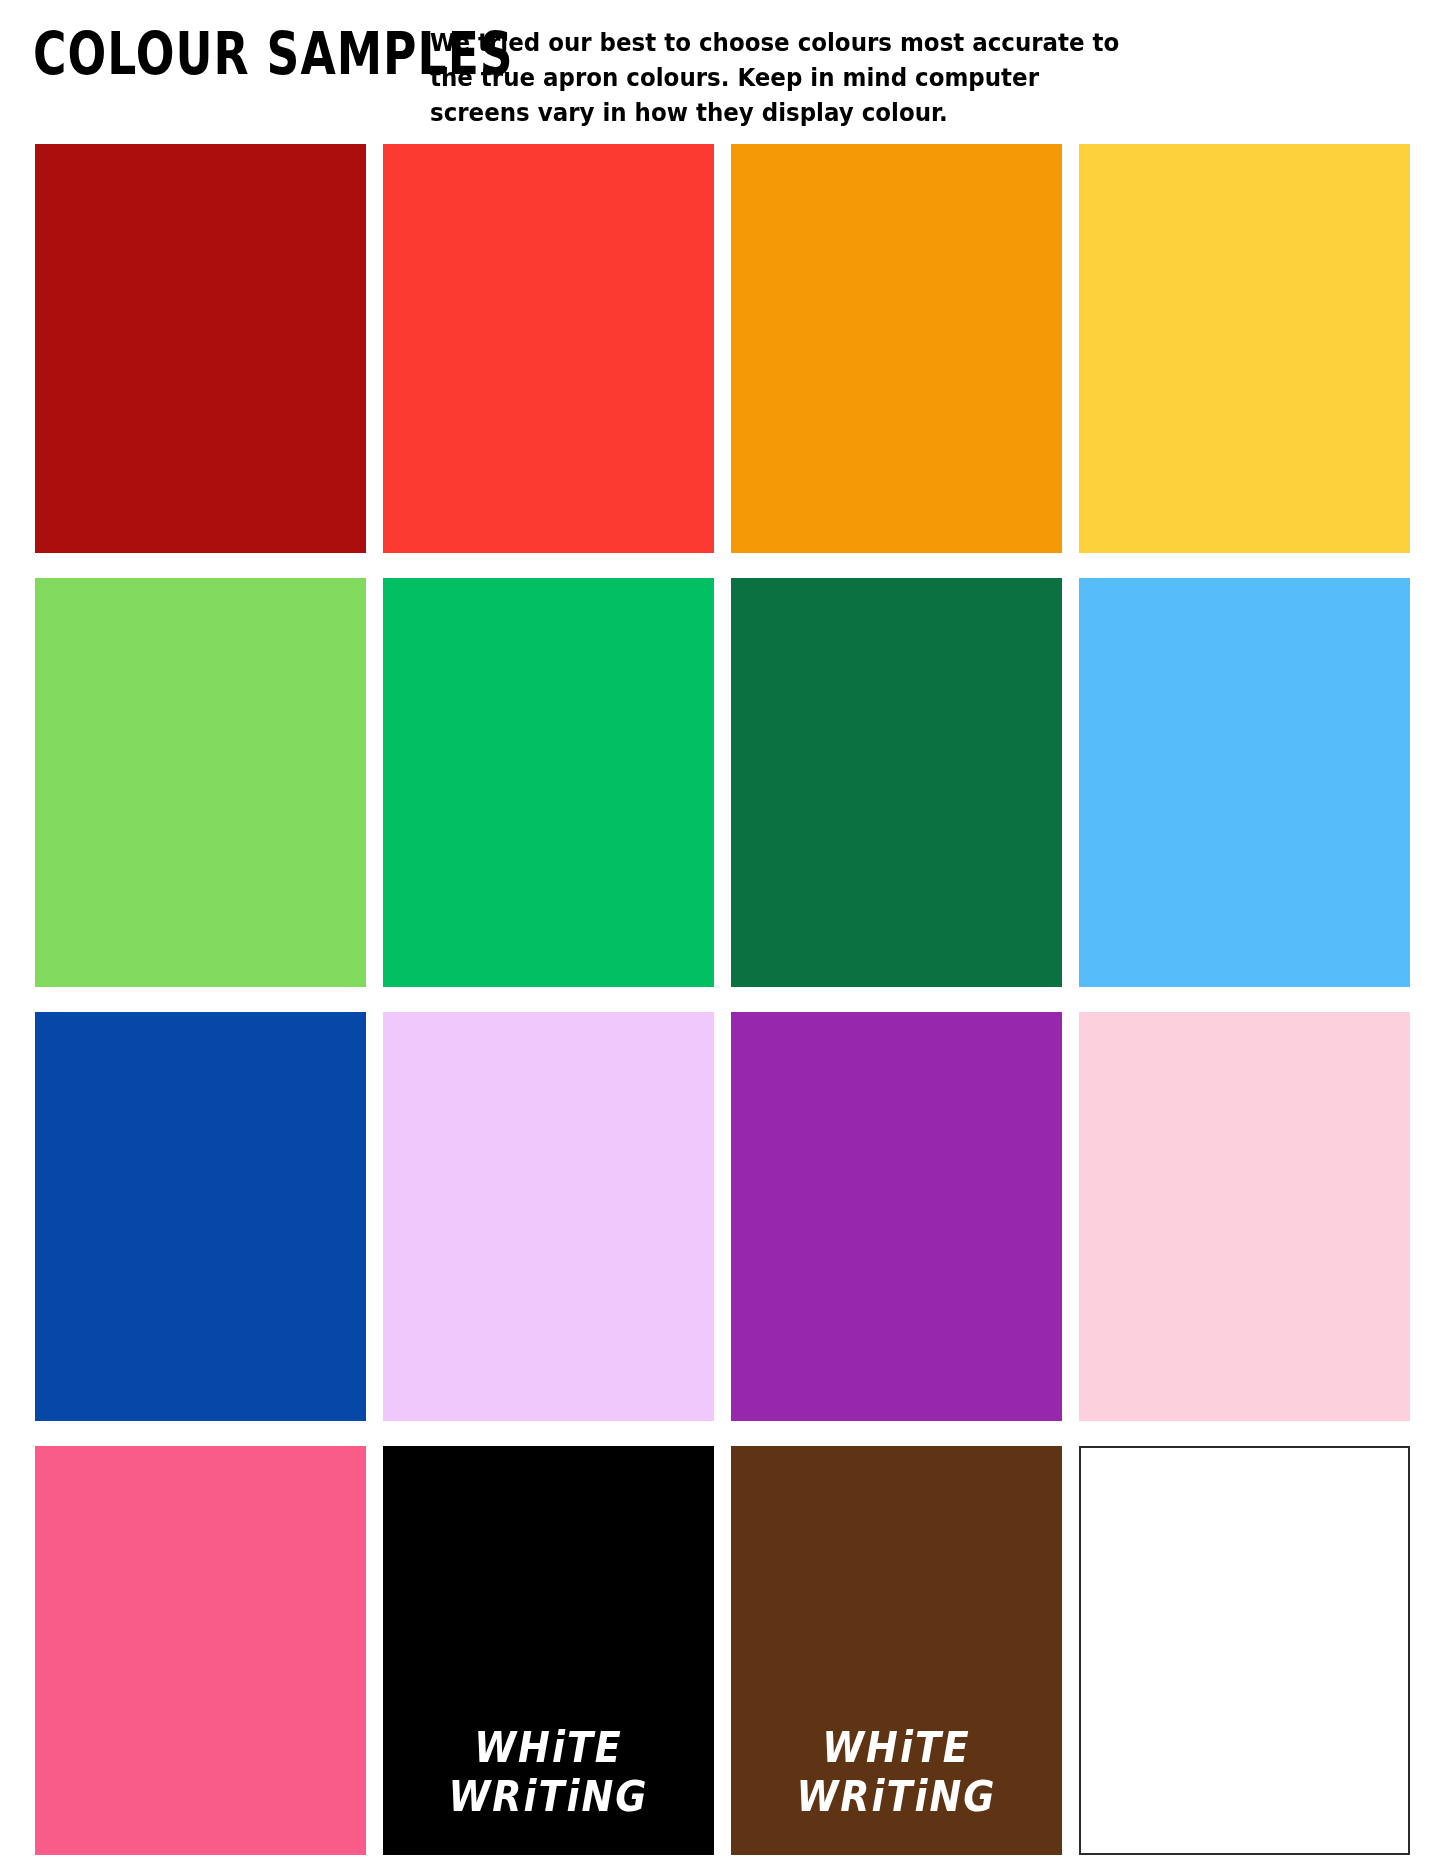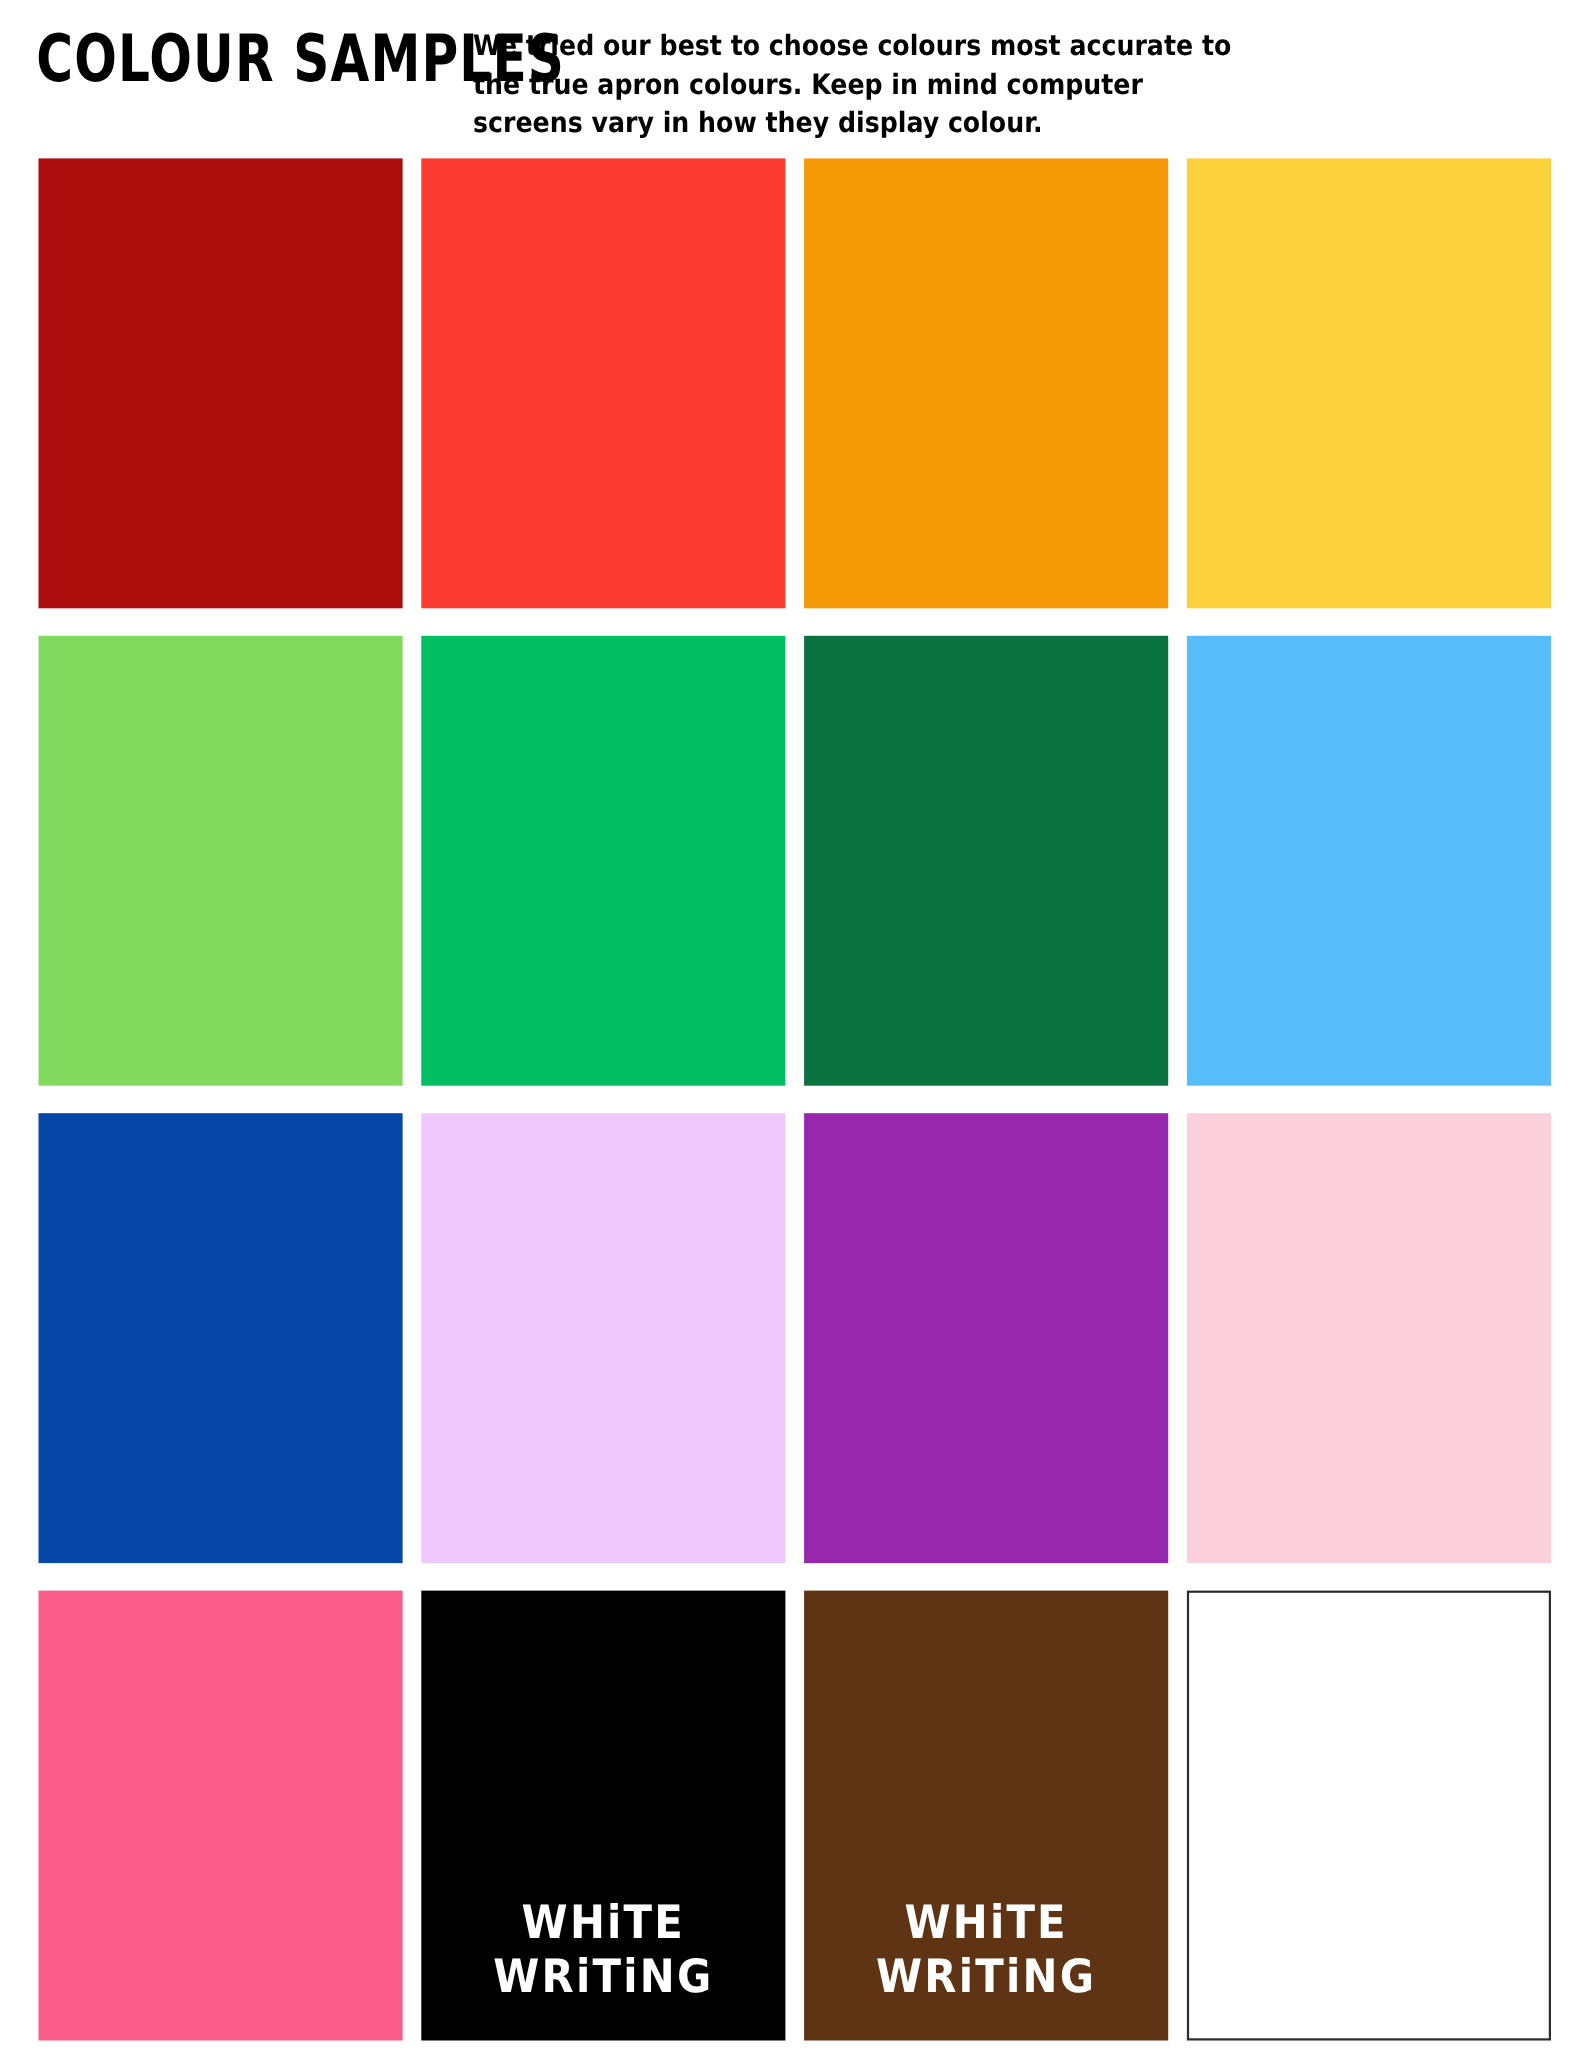--- a/index.html
+++ b/index.html
@@ -77,20 +77,21 @@
 
   .swatch {
     position: relative;
     width: 331px;
     height: 409px;
     box-sizing: border-box;
     display: flex;
     align-items: flex-end;
     justify-content: center;
     overflow: hidden;
+    font-style: italic;
   }
 
   .swatch.outlined {
     border: 2px solid #2b2b2b;
   }
 
   .swatch-label {
     font-family: "DejaVu Sans", sans-serif;
     font-weight: 700;
     font-size: 38px;

